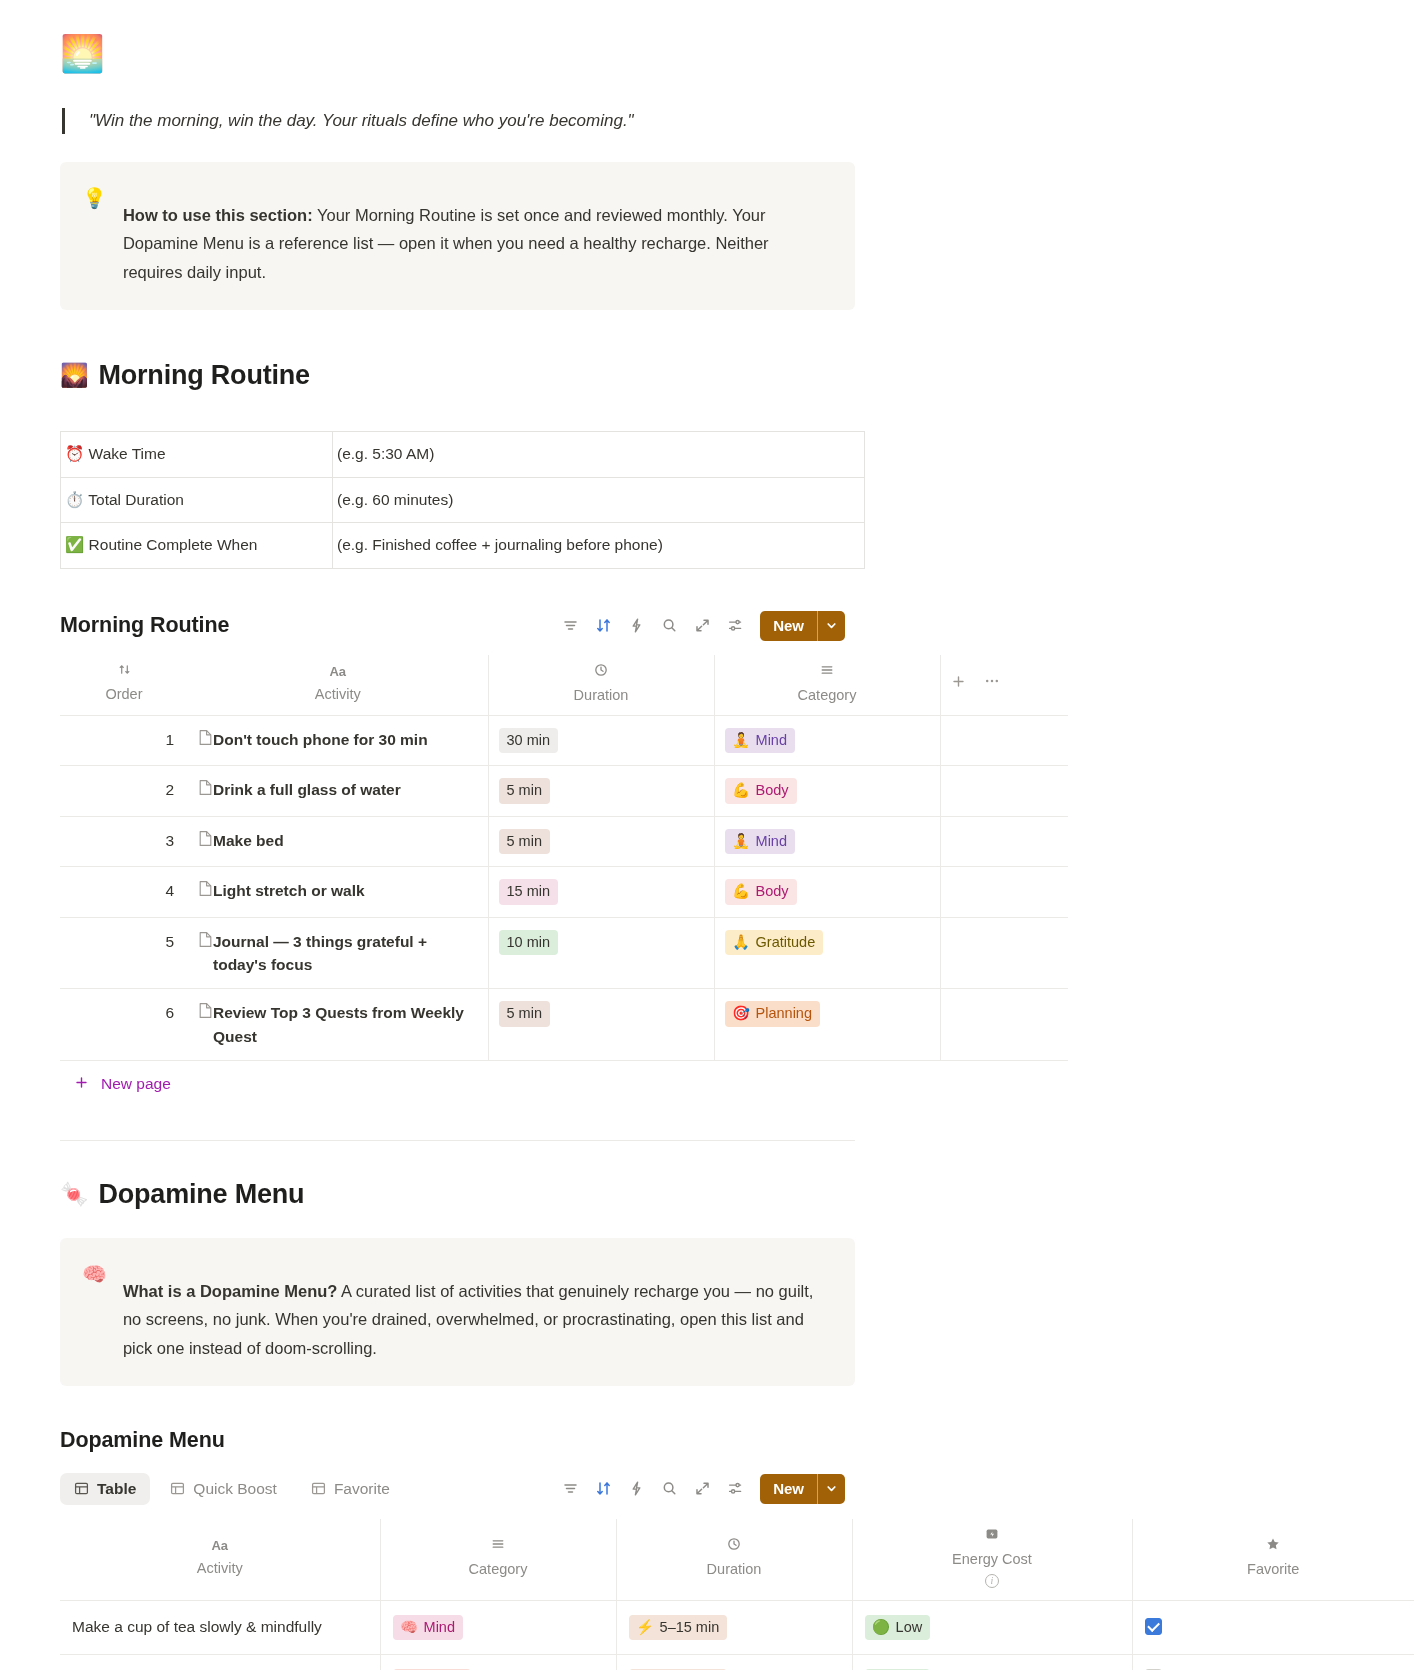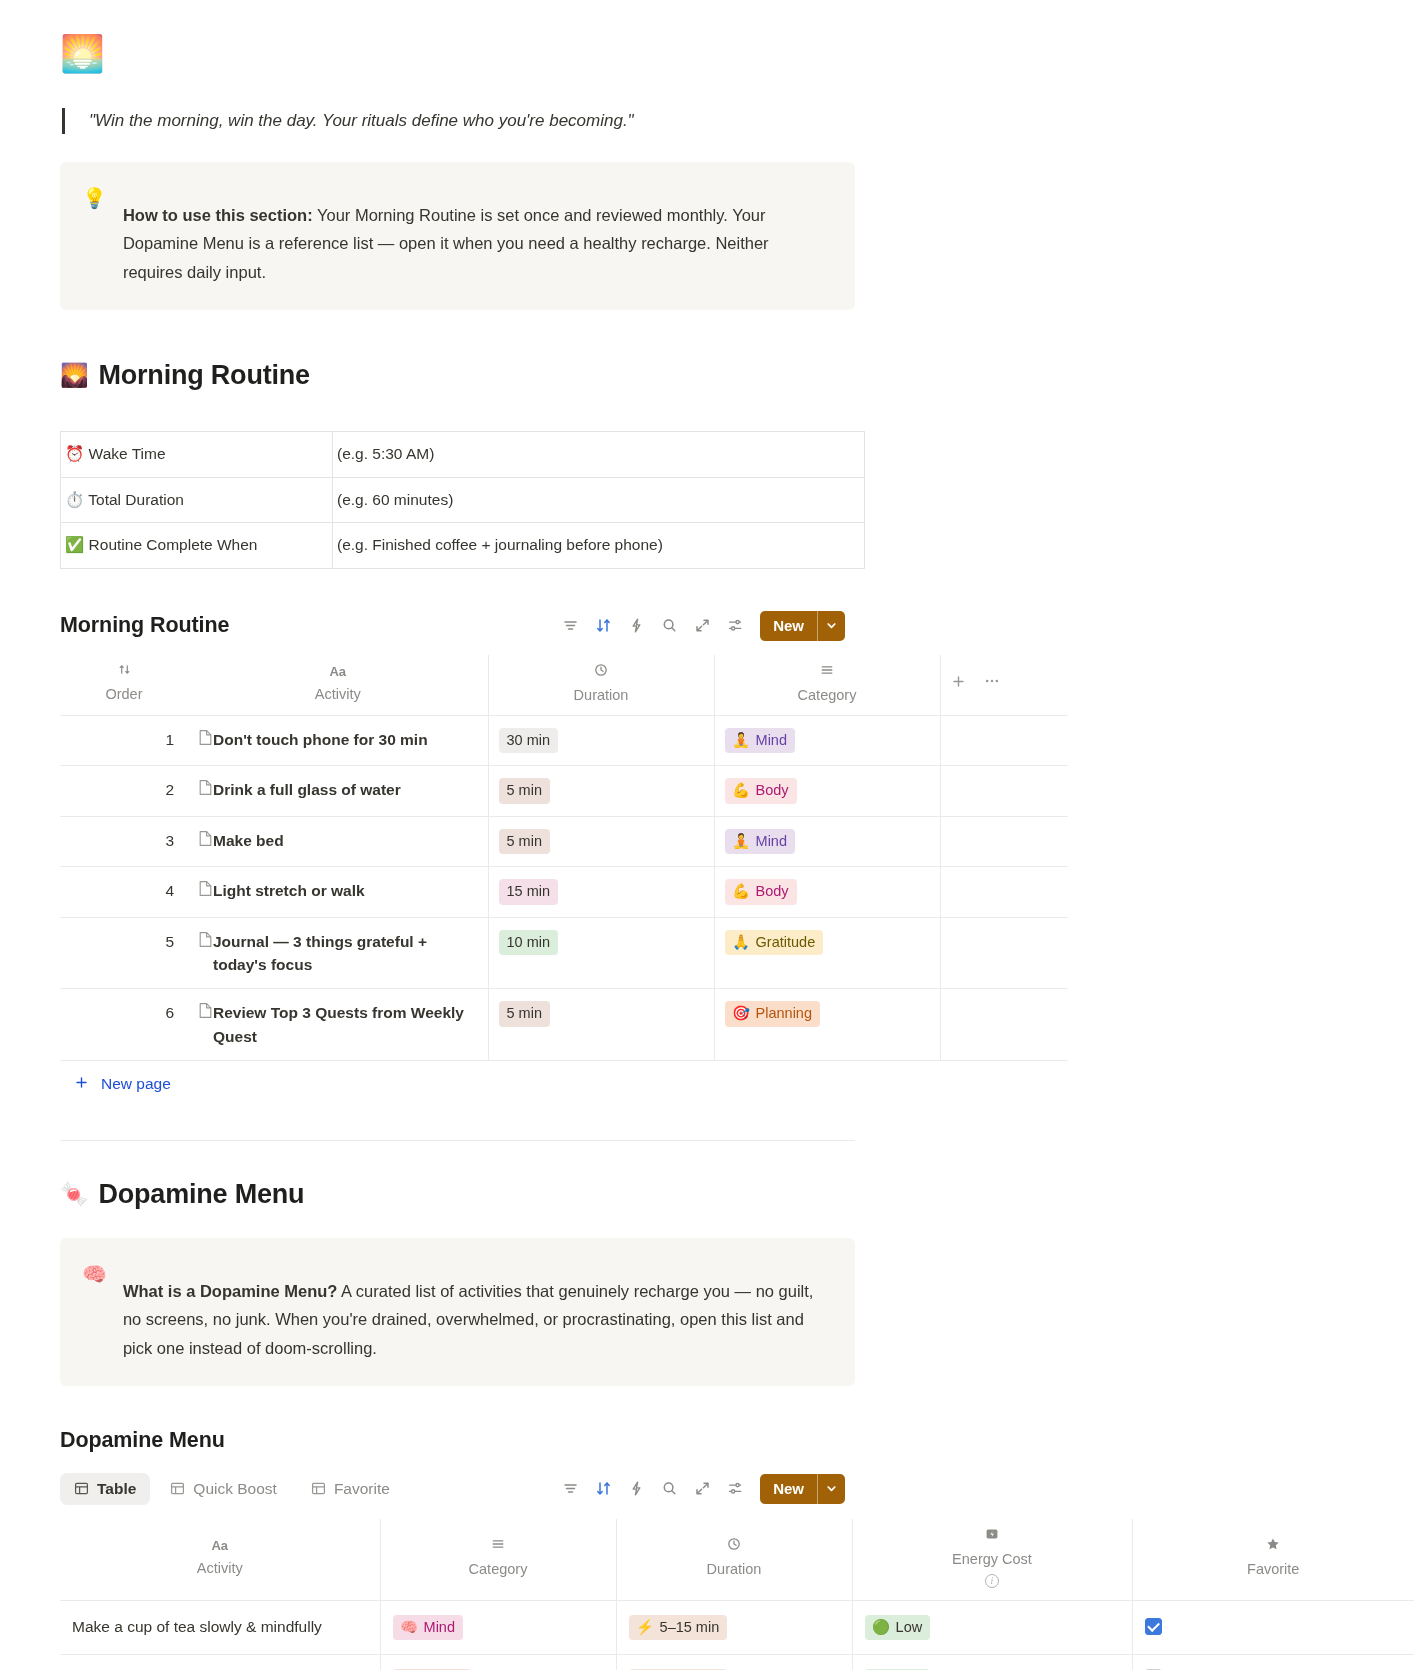--- a/index.html
+++ b/index.html
@@ -187,21 +187,21 @@
   .tag {
     display: inline-flex; align-items: center; gap: 5px;
     border-radius: 4px; padding: 3px 8px;
     font-size: 14.5px; line-height: 1.35; white-space: nowrap;
   }
 
   .plus-head { display: flex; align-items: center; gap: 18px; color: #9b9894; }
 
   .newpage {
     display: flex; align-items: center; gap: 12px;
-    color: #1d4ed8; font-size: 15.5px;
+    color: #a21caf; font-size: 15.5px;
     padding: 14px 10px 14px 14px;
   }
 
   .divider { height: 1px; background: #eceae6; width: 795px; margin: 32px 0 0 0; }
 
   
   .dm-grid { width: 1354px; }
   .dm-grid .c-a { width: 320px; }
   .dm-grid .c-b { width: 236px; }
   .dm-grid .c-c { width: 236px; }

